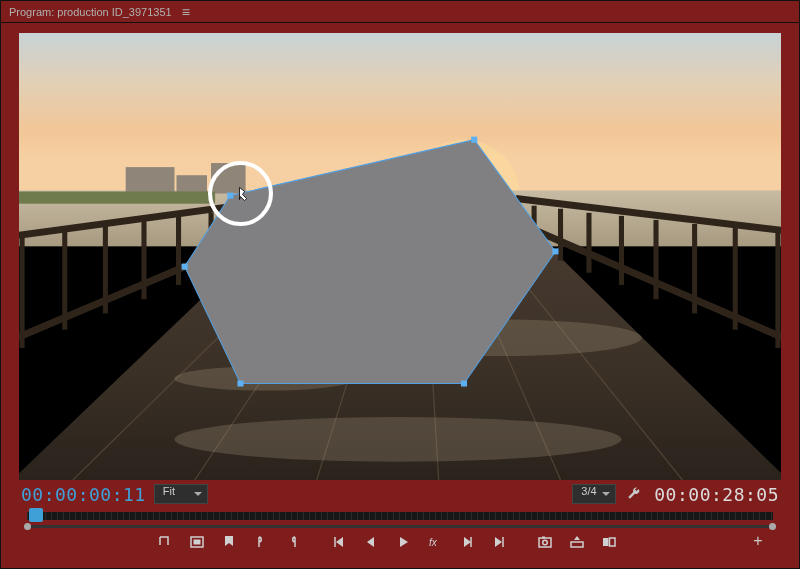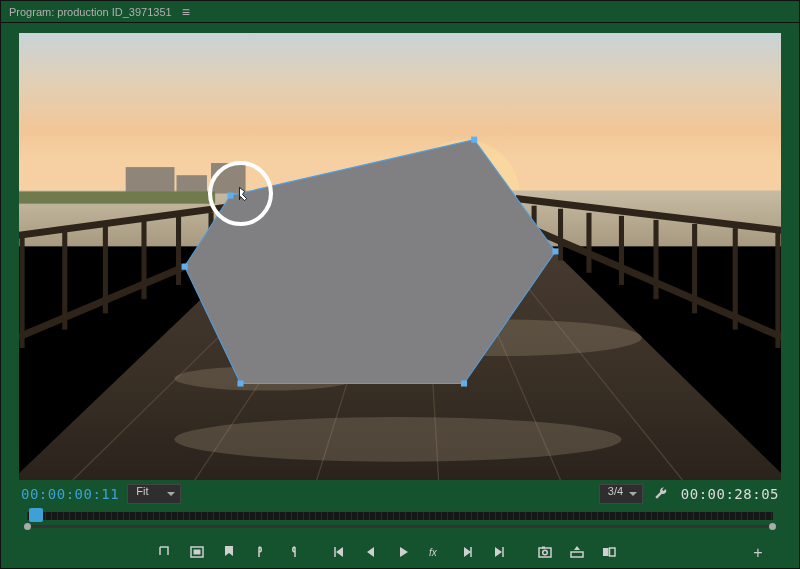--- a/index.html
+++ b/index.html
@@ -5,21 +5,21 @@
   * { box-sizing: border-box; margin: 0; padding: 0; }
   body {
     width: 800px; height: 569px;
     background: #1a1a1a;
     font-family: "Segoe UI", Arial, sans-serif;
     font-size: 12px; color: #c8c8c8;
     overflow: hidden;
   }
   .panel {
     width: 100%; height: 100%;
-    background: #14532d;
+    background: #7f1d1d;
     border: 1px solid #111;
     display: flex; flex-direction: column;
   }
   .titlebar {
     height: 22px; display: flex; align-items: center;
     padding: 0 8px; color: #b0b0b0; font-size: 11px;
     border-bottom: 1px solid #111;
   }
   .titlebar .menu { margin-left: 10px; font-size: 14px; line-height: 1; }
 
@@ -31,21 +31,21 @@
     position: relative; flex: 1;
     background: #000; overflow: hidden;
   }
   .vp-svg { position:absolute; inset:0; width:100%; height:100%; display:block; }
 
   
   .ctrl-strip {
     height: 26px; display: flex; align-items: center;
     padding: 2px 2px 0 2px; gap: 8px;
   }
-  .tc { font-family: "Consolas", monospace; font-size: 14px; letter-spacing: 0.5px; text-align: center; }
+  .tc { font-family: "Consolas", monospace; font-size: 18px; letter-spacing: 0.5px; text-align: center; }
   .tc.blue { color: #3fa0d8; }
   .tc.white { color: #dcdcdc; margin-left: auto; }
   .select {
     background: #2e2e2e; color: #ccc; border: 1px solid #444;
     height: 20px; font-size: 11px; padding: 0 16px 0 8px;
     position: relative; display: inline-flex; align-items: flex-start;
     min-width: 54px;
   }
   .select.sm { min-width: 44px; }
   .select::after {
@@ -84,21 +84,21 @@
   .scrollbar .knob-l,
   .scrollbar .knob-r {
     position: absolute; top: -2px; width: 7px; height: 7px;
     background: #aaa; border-radius: 50%;
   }
   .scrollbar .knob-l { left: -3px; }
   .scrollbar .knob-r { right: -3px; }
 
   
   .transport {
-    height: 34px; display: flex; align-items: flex-end;
+    height: 34px; display: flex; align-items: flex-start;
     padding: 0 12px; gap: 4px;
   }
   .tbtn {
     width: 28px; height: 24px; display: flex; align-items: center;
     justify-content: center; color: #d0d0d0;
   }
   .tbtn svg { width: 16px; height: 16px; fill: none; stroke: #d0d0d0; stroke-width: 1.5; }
   .tbtn svg .filled { fill: #d0d0d0; stroke: none; }
   .spacer { flex: 1; }
   .add-btn {

